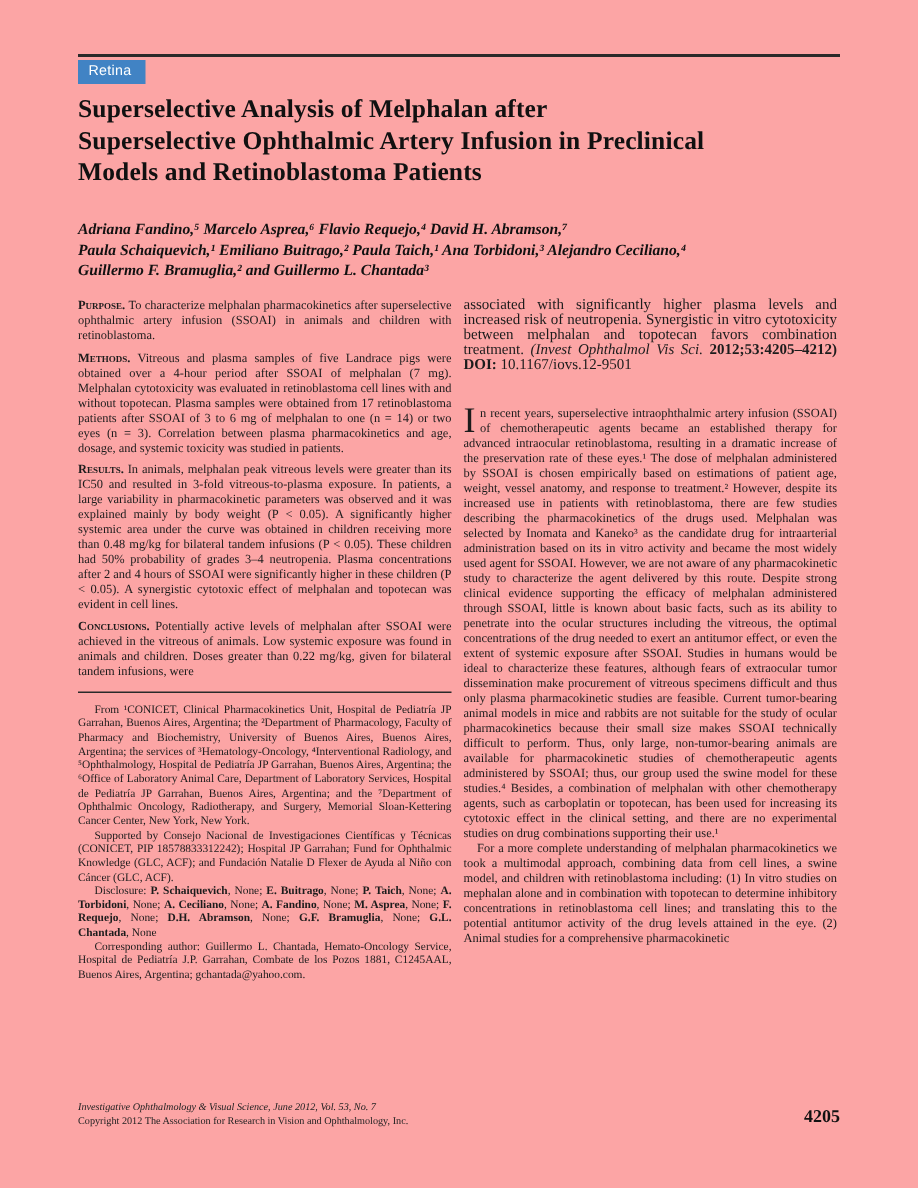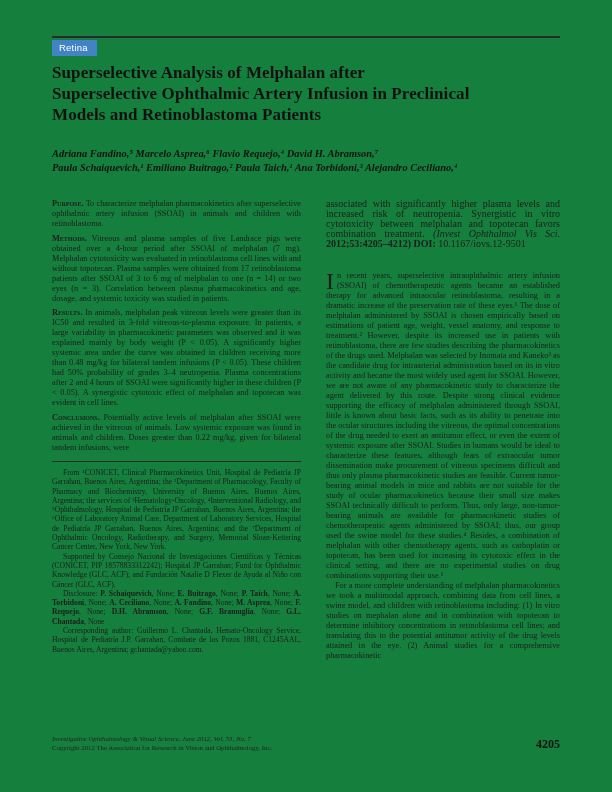--- a/index.html
+++ b/index.html
@@ -1,29 +1,29 @@
 <!DOCTYPE html>
 <html><head>
 <meta charset="utf-8">
 <style>
   html,body { margin:0; padding:0; background:#ffffff; }
   .page {
-    position:relative; width:612px; height:792px; background:#15803d;
+    position:relative; width:612px; height:792px; background:#fca5a5;
     font-family:"Liberation Serif","DejaVu Serif",serif; color:#1c1c1c;
     overflow:hidden;
   }
   .top-rule { position:absolute; left:52px; top:36px; width:508px; border-top:2px solid #2a2a2a; }
   .badge {
     position:absolute; left:52px; top:40px; background:#4183c4; color:#ffffff;
     font-family:"Liberation Sans","DejaVu Sans",sans-serif; font-size:9.5px;
     padding:2px 9px 3px 7px; letter-spacing:0.2px;
   }
   .title { position:absolute; left:52px; top:62px; width:508px; font-size:17px; font-weight:bold; line-height:21px; color:#111; letter-spacing:0.1px; }
   .authors { position:absolute; left:52px; top:147px; width:508px; font-size:10.4px; font-weight:bold; font-style:italic; line-height:13.5px; color:#111; }
-  .columns { position:absolute; left:52px; top:199px; width:508px; display:flex; gap:25px; }
+  .columns { position:absolute; left:52px; top:199px; width:508px; display:flex; gap:8px; }
   .col { width:249px; display:flex; flex-direction:column; }
   .ab { margin:0 0 4.5px 0; font-size:8.3px; line-height:10px; text-align:justify; }
   .ab-label { font-weight:bold; font-variant:small-caps; }
   .fn-rule { border-top:1.4px solid #2a2a2a; margin:4px 0 6px 0; width:249px; }
   .fn { margin:0; font-size:7.6px; line-height:9.3px; text-align:justify; text-indent:11px; }
   .cont { margin:0; font-size:10px; line-height:10px; text-align:justify; }
   .cit-i { font-style:italic; }
   .cit-b { font-weight:bold; }
   .intro-p1 { margin:22px 0 0 0; font-size:8.3px; line-height:10px; text-align:justify; }
   .intro-p2 { margin:0; font-size:8.3px; line-height:10px; text-align:justify; text-indent:9px; }
@@ -41,20 +41,21 @@
 
   <div class="title">
     <div>Superselective Analysis of Melphalan after</div>
     <div>Superselective Ophthalmic Artery Infusion in Preclinical</div>
     <div>Models and Retinoblastoma Patients</div>
   </div>
 
   <div class="authors">
     <div>Adriana Fandino,⁵ Marcelo Asprea,⁶ Flavio Requejo,⁴ David H. Abramson,⁷</div>
     <div>Paula Schaiquevich,¹ Emiliano Buitrago,² Paula Taich,¹ Ana Torbidoni,³ Alejandro Ceciliano,⁴</div>
+    <div>Guillermo F. Bramuglia,² and Guillermo L. Chantada³</div>
   </div>
 
   <div class="columns">
 
     <div class="col">
       <p class="ab"><span class="ab-label">Purpose.</span> <span>To characterize melphalan pharmacokinetics after superselective ophthalmic artery infusion (SSOAI) in animals and children with retinoblastoma.</span></p>
       <p class="ab"><span class="ab-label">Methods.</span> <span>Vitreous and plasma samples of five Landrace pigs were obtained over a 4-hour period after SSOAI of melphalan (7 mg). Melphalan cytotoxicity was evaluated in retinoblastoma cell lines with and without topotecan. Plasma samples were obtained from 17 retinoblastoma patients after SSOAI of 3 to 6 mg of melphalan to one (n = 14) or two eyes (n = 3). Correlation between plasma pharmacokinetics and age, dosage, and systemic toxicity was studied in patients.</span></p>
       <p class="ab"><span class="ab-label">Results.</span> <span>In animals, melphalan peak vitreous levels were greater than its IC50 and resulted in 3-fold vitreous-to-plasma exposure. In patients, a large variability in pharmacokinetic parameters was observed and it was explained mainly by body weight (P &lt; 0.05). A significantly higher systemic area under the curve was obtained in children receiving more than 0.48 mg/kg for bilateral tandem infusions (P &lt; 0.05). These children had 50% probability of grades 3–4 neutropenia. Plasma concentrations after 2 and 4 hours of SSOAI were significantly higher in these children (P &lt; 0.05). A synergistic cytotoxic effect of melphalan and topotecan was evident in cell lines.</span></p>
       <p class="ab"><span class="ab-label">Conclusions.</span> <span>Potentially active levels of melphalan after SSOAI were achieved in the vitreous of animals. Low systemic exposure was found in animals and children. Doses greater than 0.22 mg/kg, given for bilateral tandem infusions, were</span></p>
 

